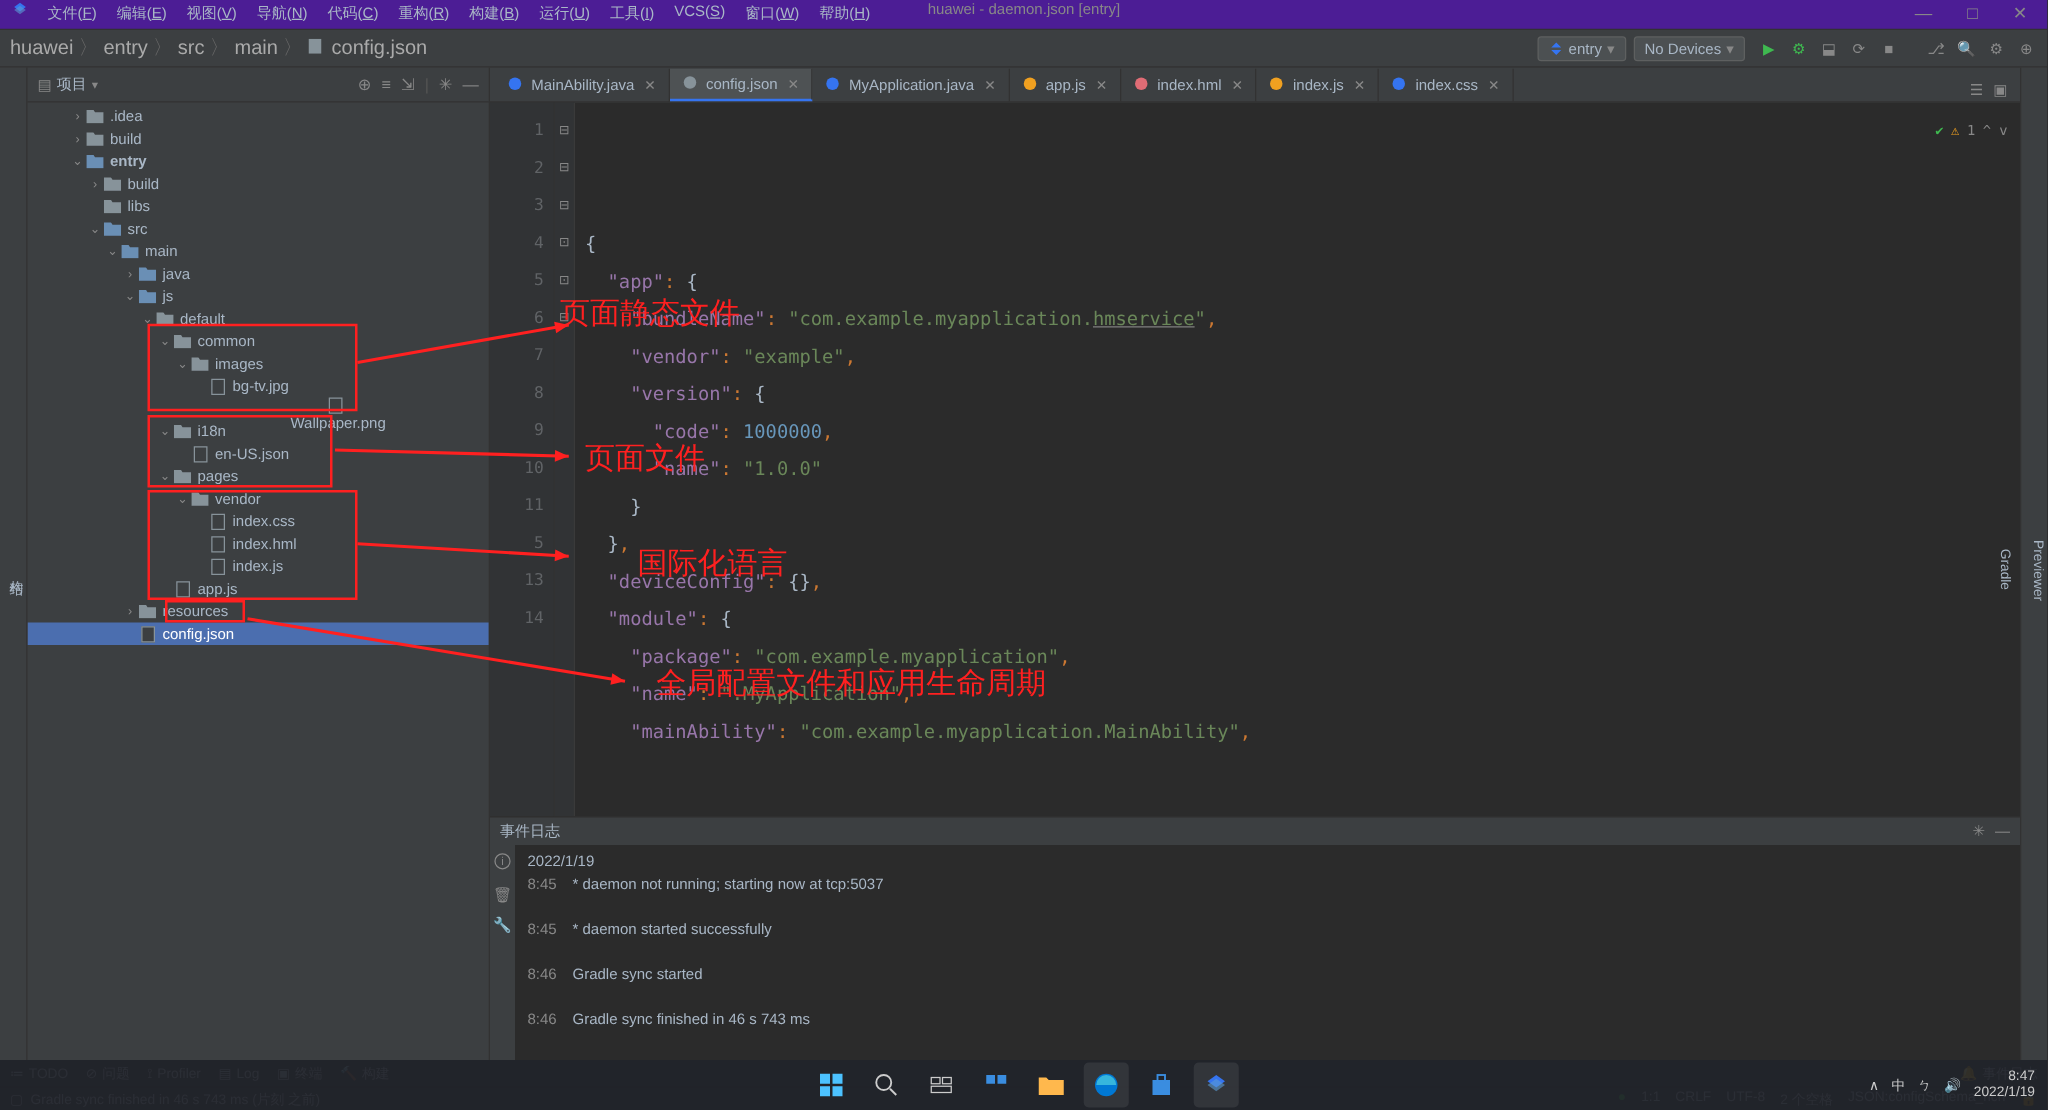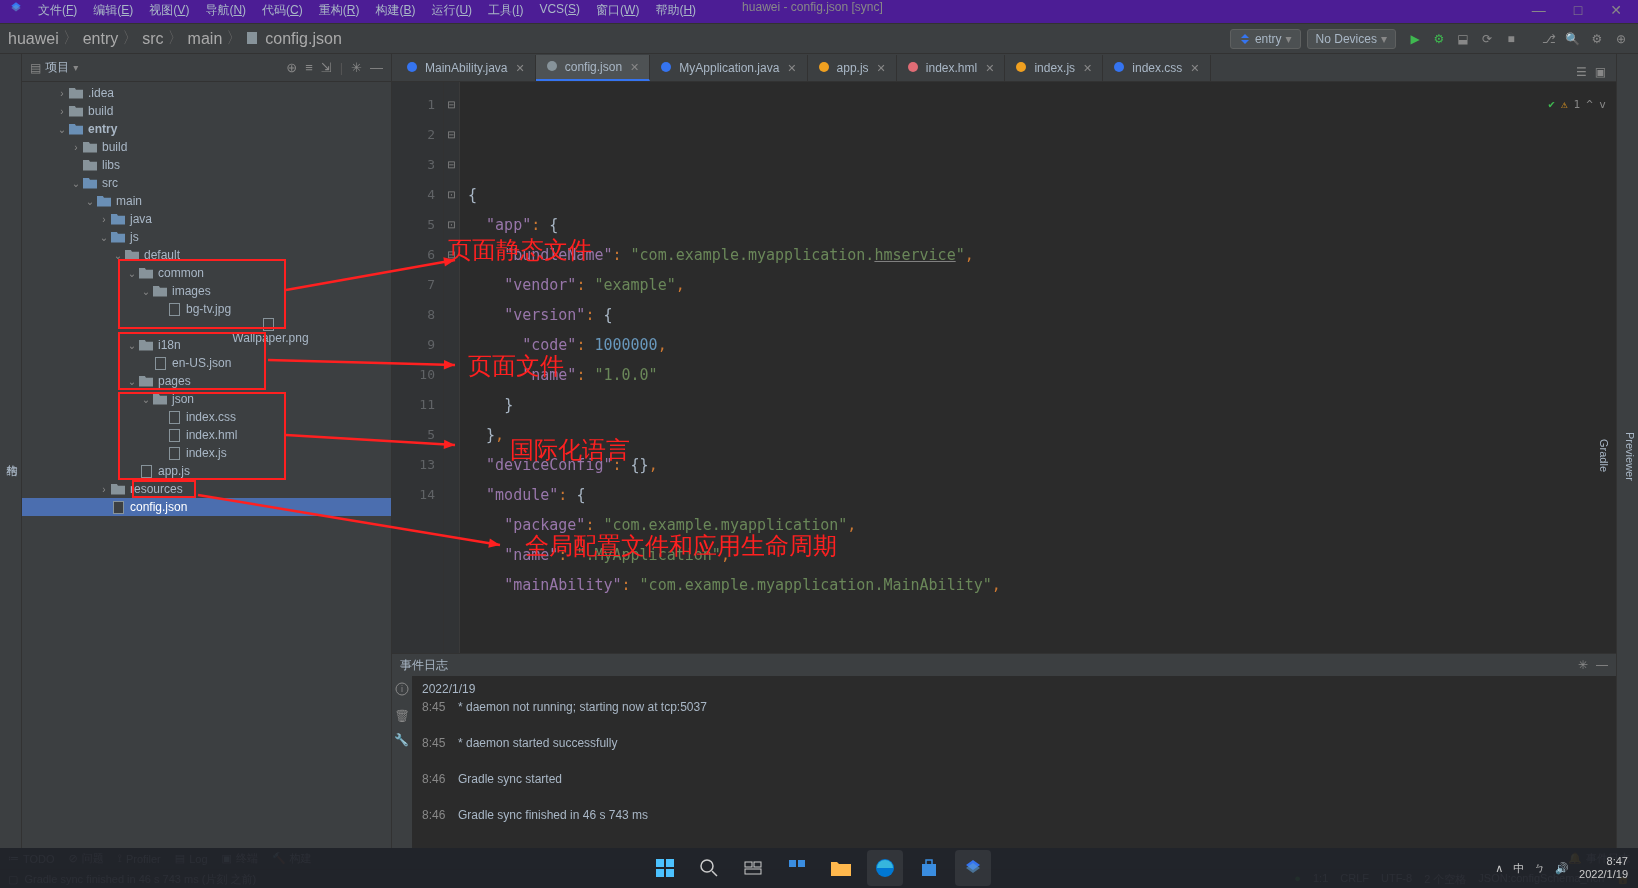--- a/index.html
+++ b/index.html
@@ -101,21 +101,21 @@
       <span>导航(<u>N</u>)</span>
       <span>代码(<u>C</u>)</span>
       <span>重构(<u>R</u>)</span>
       <span>构建(<u>B</u>)</span>
       <span>运行(<u>U</u>)</span>
       <span>工具(<u>I</u>)</span>
       <span>VCS(<u>S</u>)</span>
       <span>窗口(<u>W</u>)</span>
       <span>帮助(<u>H</u>)</span>
     </div>
-  <span class="title">huawei - config.json [sync]</span>
+  <span class="title">huawei - daemon.json [entry]</span>
   <div class="winctrl">
     <span>—</span>
     <span>□</span>
     <span>✕</span>
   </div>
 </div>
 
 <div class="toolbar">
   <div class="breadcrumb" id="breadcrumb">
       <span class="crumb">huawei</span>
@@ -298,21 +298,21 @@
           <span class="icon">
             <div class="folder-icon"></div>
           </span>
           <span>pages</span>
         </div>
         <div class="tree-node" style="padding-left: 118px;">
           <span class="arrow">⌄</span>
           <span class="icon">
             <div class="folder-icon"></div>
           </span>
-          <span>json</span>
+          <span>vendor</span>
         </div>
         <div class="tree-node" style="padding-left: 132px;">
           <span class="arrow"></span>
           <span class="icon">
             <div class="file-icon"></div>
           </span>
           <span>index.css</span>
         </div>
         <div class="tree-node" style="padding-left: 132px;">
           <span class="arrow"></span>

